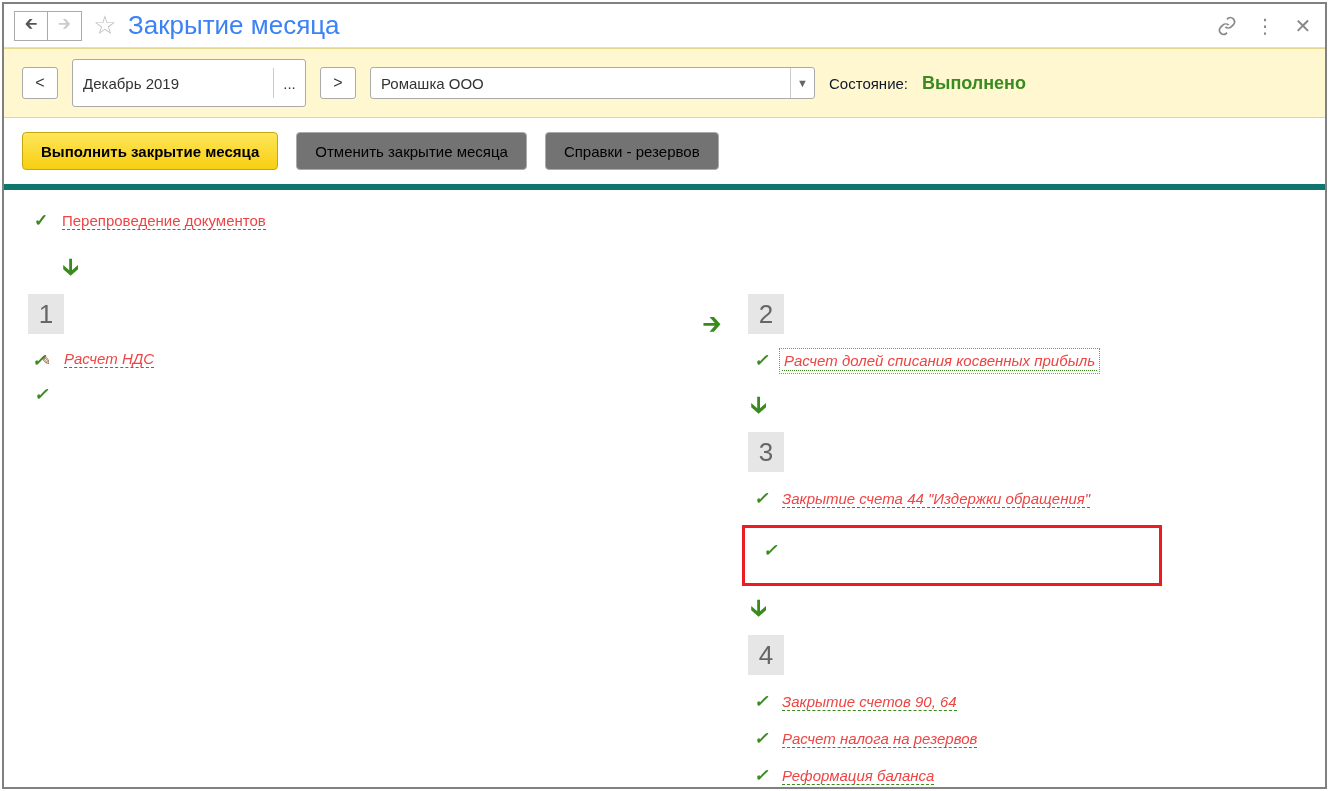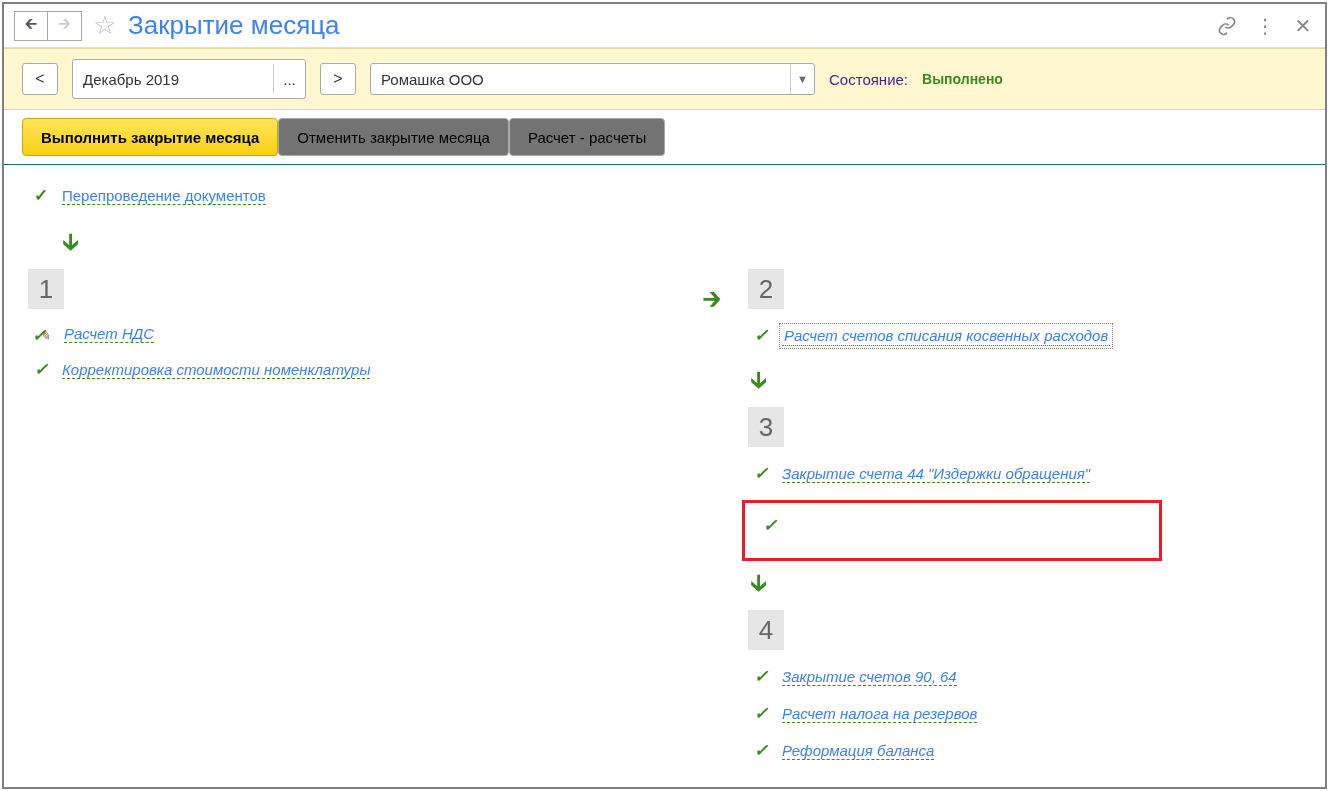--- a/index.html
+++ b/index.html
@@ -83,21 +83,21 @@
     border: 1px solid #aaa;
     background: #fff;
     display: inline-flex;
     align-items: center;
     justify-content: center;
     font-size: 16px;
     cursor: pointer;
     border-radius: 3px;
   }
   .period-input {
-    height: 40px;
+    height: 48px;
     border: 1px solid #aaa;
     background: #fff;
     display: flex;
     align-items: center;
     border-radius: 3px;
   }
   .period-input .txt {
     padding: 0 10px;
     width: 200px;
   }
@@ -128,30 +128,31 @@
     width: 24px;
     height: 30px;
     border-left: 1px solid #ccc;
     display: flex;
     align-items: center;
     justify-content: center;
     cursor: pointer;
     font-size: 11px;
     color: #666;
   }
-  .status-label { color: #4c1d95; }
+  .status-label { color: #0f172a; }
   .status-value {
     color: #3a8a1f;
     font-weight: bold;
-    font-size: 14px;
+    font-size: 18px;
   }
   .toolbar {
-    padding: 8px 18px;
-    display: flex;
-    border-bottom: 1px solid #0f766e;
+    padding: 14px 18px;
+    display: flex;
+    gap: 18px;
+    border-bottom: 6px solid #0f766e;
   }
   .btn {
     height: 38px;
     padding: 0 18px;
     border: 1px solid #aaa;
     background: #737373;
     border-radius: 4px;
     font-size: 15px;
     cursor: pointer;
     display: inline-flex;
@@ -195,21 +196,21 @@
   }
   .check-pencil::after {
     content: "✎";
     color: #8a4a1f;
     font-size: 12px;
     position: absolute;
     left: 8px;
     top: 4px;
   }
   .op-link {
-    color: #3b82f6;
+    color: #ef4444;
     text-decoration: none;
     border-bottom: 1px dashed #3a8a1f;
     cursor: pointer;
   }
   .op-link.dotted {
     border-bottom: 1px dotted #3a8a1f;
     outline: 1px dotted #888;
     outline-offset: 2px;
     padding: 1px 2px;
   }
@@ -288,55 +289,54 @@
       <span class="txt">Ромашка ООО</span>
       <span class="dd">▼</span>
     </div>
     <span class="status-label">Состояние:</span>
     <span class="status-value">Выполнено</span>
   </div>
 
   <div class="toolbar">
     <button class="btn primary">Выполнить закрытие месяца</button>
     <button class="btn">Отменить закрытие месяца</button>
-    <button class="btn">Расчет - расчеты</button>
+    <button class="btn">Справки - резервов</button>
   </div>
 
   <div class="content">
     <div class="op-row">
       <span class="check-icon">✓</span>
       <a class="op-link">Перепроведение документов</a>
     </div>
     <div class="down-arrow">🡳</div>
 
     <div class="columns">
       <div class="col-left">
         <div class="stage-num">1</div>
         <div class="stage-items">
           <div class="op-row">
             <span class="check-pencil"></span>
             <a class="op-link">Расчет НДС</a>
           </div>
           <div class="op-row">
             <span class="check-icon">✓</span>
-            <a class="op-link">Корректировка стоимости номенклатуры</a>
           </div>
         </div>
       </div>
 
       <div class="col-mid">
         <div class="right-arrow">🡲</div>
       </div>
 
       <div class="col-right">
         <div class="stage-num">2</div>
         <div class="stage-items">
           <div class="op-row">
             <span class="check-icon">✓</span>
-            <a class="op-link dotted">Расчет счетов списания косвенных расходов</a>
+            <a class="op-link dotted">Расчет долей списания косвенных прибыль</a>
           </div>
         </div>
         <div class="down-arrow" style="margin-left:8px">🡳</div>
 
         <div class="stage-num">3</div>
         <div class="stage-items">
           <div class="op-row">
             <span class="check-icon">✓</span>
             <a class="op-link">Закрытие счета 44 "Издержки обращения"</a>
           </div>

